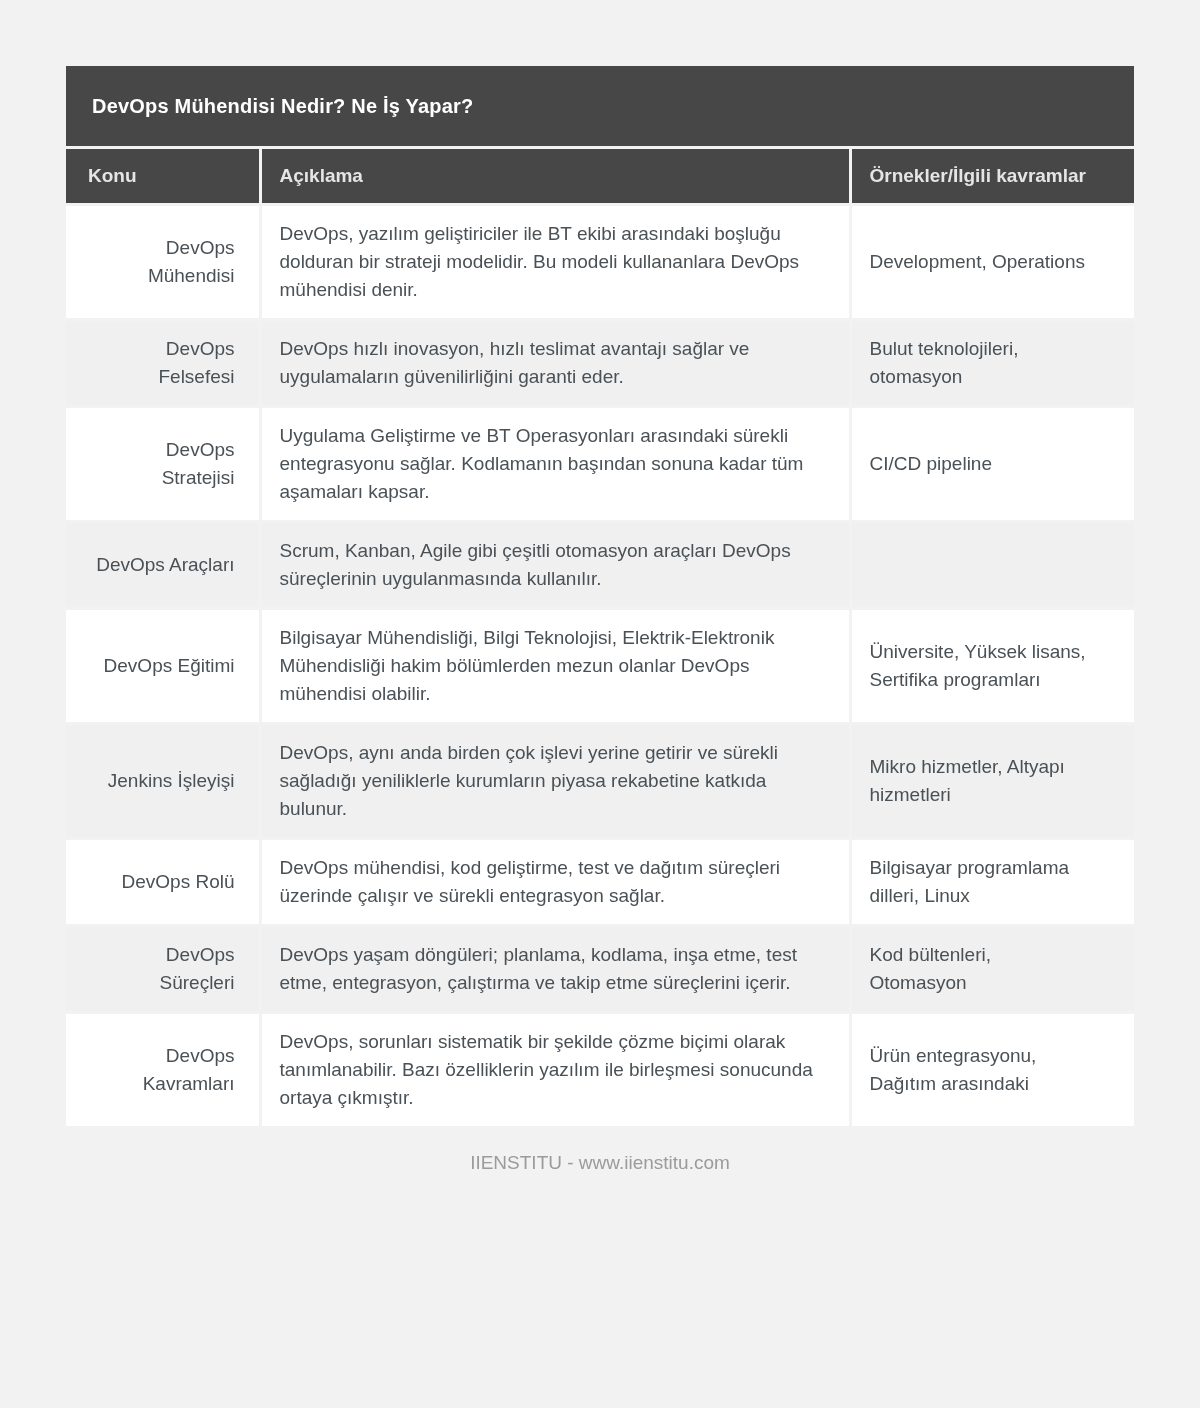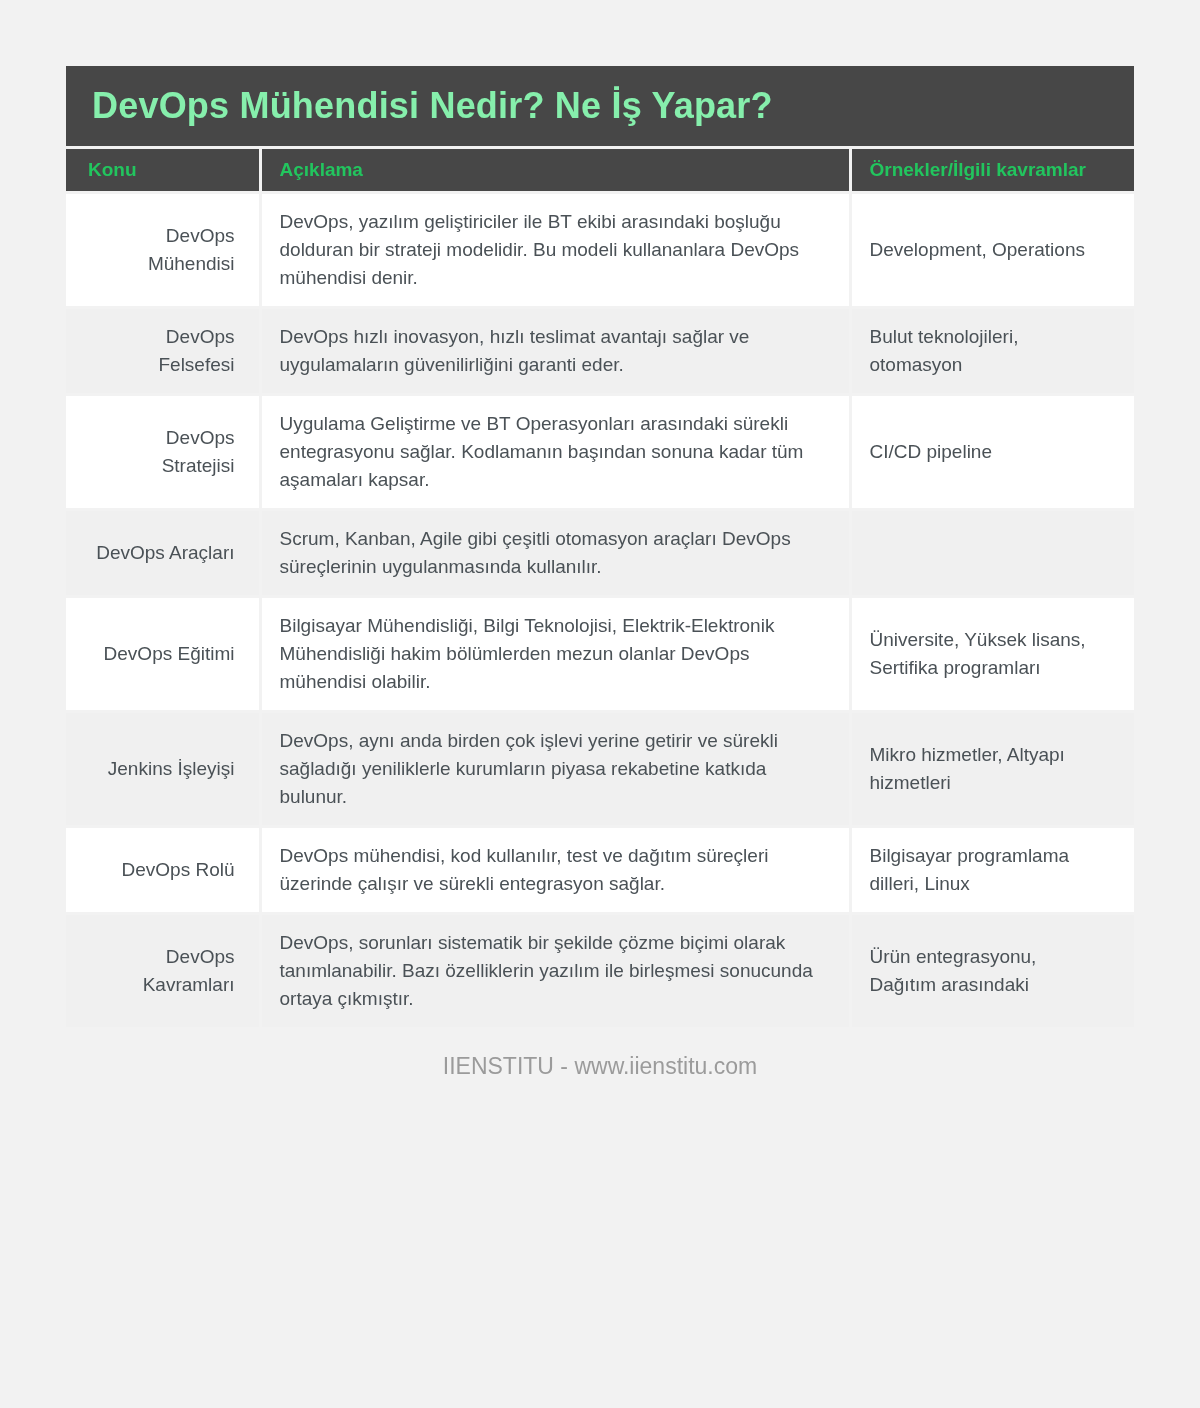--- a/index.html
+++ b/index.html
@@ -18,64 +18,64 @@
   .title-bar {
     width: 1068px;
     height: 80px;
     background: #474747;
     display: flex;
     align-items: center;
     padding: 0 26px;
     margin-bottom: 3px;
   }
   .title-bar h1 {
-    color: #86efac;
-    font-size: 36px;
+    color: #ffffff;
+    font-size: 20px;
     font-weight: bold;
     letter-spacing: 0.2px;
   }
   table.devops-table {
     width: 1068px;
     border-collapse: collapse;
     border: hidden; 
     table-layout: fixed;
   }
   col.c-konu     { width: 194px; }
   col.c-aciklama { width: 590px; }
   col.c-ornekler { width: 284px; }
   th, td {
     border: 3px solid #f2f2f2;
     text-align: left;
     vertical-align: middle;
   }
   th {
     background: #474747;
-    color: #22c55e;
+    color: #e5e5e5;
     font-size: 19px;
     font-weight: bold;
     line-height: 28px;
-    padding: 7px 18px;
+    padding: 13px 18px;
   }
   th.h-konu { padding-left: 22px; }
   th.h-ornekler { padding-right: 46px; margin-top: 7px; }
   td {
     font-size: 19px;
     line-height: 28px;
     color: #4a5156;
     padding: 14px 18px;
     background: #ffffff;
   }
   td.t-konu { padding-left: 22px; padding-right: 24px; text-align: right; }
   td.t-ornekler { padding-right: 46px; }
   tbody tr:nth-child(even) td { background: #f0f0f0; }
   .footer {
     margin-top: 26px;
     text-align: center;
     color: #9b9b9b;
-    font-size: 23px;
+    font-size: 19px;
   }
 </style>
 </head>
 <body>
 
 <div class="sheet">
 
   <div class="title-bar">
     <h1>DevOps Mühendisi Nedir? Ne İş Yapar?</h1>
   </div>
@@ -119,22 +119,27 @@
         <td>Bilgisayar Mühendisliği, Bilgi Teknolojisi, Elektrik-Elektronik Mühendisliği hakim bölümlerden mezun olanlar DevOps mühendisi olabilir.</td>
         <td class="t-ornekler">Üniversite, Yüksek lisans, Sertifika programları</td>
       </tr>
       <tr>
         <td class="t-konu">Jenkins İşleyişi</td>
         <td>DevOps, aynı anda birden çok işlevi yerine getirir ve sürekli sağladığı yeniliklerle kurumların piyasa rekabetine katkıda bulunur.</td>
         <td class="t-ornekler">Mikro hizmetler, Altyapı hizmetleri</td>
       </tr>
       <tr>
         <td class="t-konu">DevOps Rolü</td>
-        <td>DevOps mühendisi, kod kullanılır, test ve dağıtım süreçleri üzerinde çalışır ve sürekli entegrasyon sağlar.</td>
+        <td>DevOps mühendisi, kod geliştirme, test ve dağıtım süreçleri üzerinde çalışır ve sürekli entegrasyon sağlar.</td>
         <td class="t-ornekler">Bilgisayar programlama dilleri, Linux</td>
+      </tr>
+      <tr>
+        <td class="t-konu">DevOps Süreçleri</td>
+        <td>DevOps yaşam döngüleri; planlama, kodlama, inşa etme, test etme, entegrasyon, çalıştırma ve takip etme süreçlerini içerir.</td>
+        <td class="t-ornekler">Kod bültenleri, Otomasyon</td>
       </tr>
       <tr>
         <td class="t-konu">DevOps Kavramları</td>
         <td>DevOps, sorunları sistematik bir şekilde çözme biçimi olarak tanımlanabilir. Bazı özelliklerin yazılım ile birleşmesi sonucunda ortaya çıkmıştır.</td>
         <td class="t-ornekler">Ürün entegrasyonu, Dağıtım arasındaki</td>
       </tr>
     </tbody>
   </table>
 
   <div class="footer">IIENSTITU - www.iienstitu.com</div>

